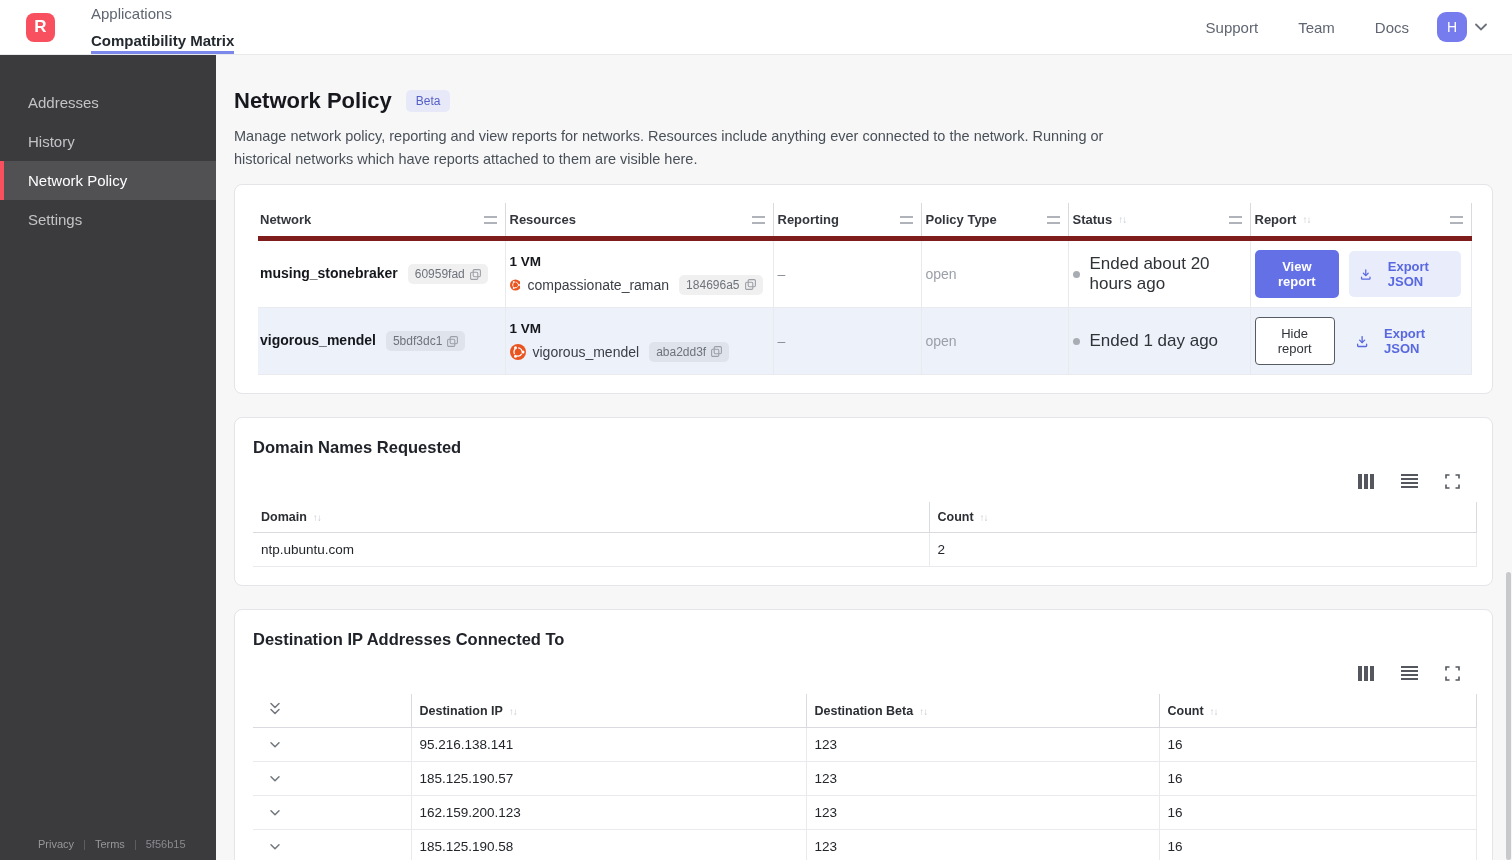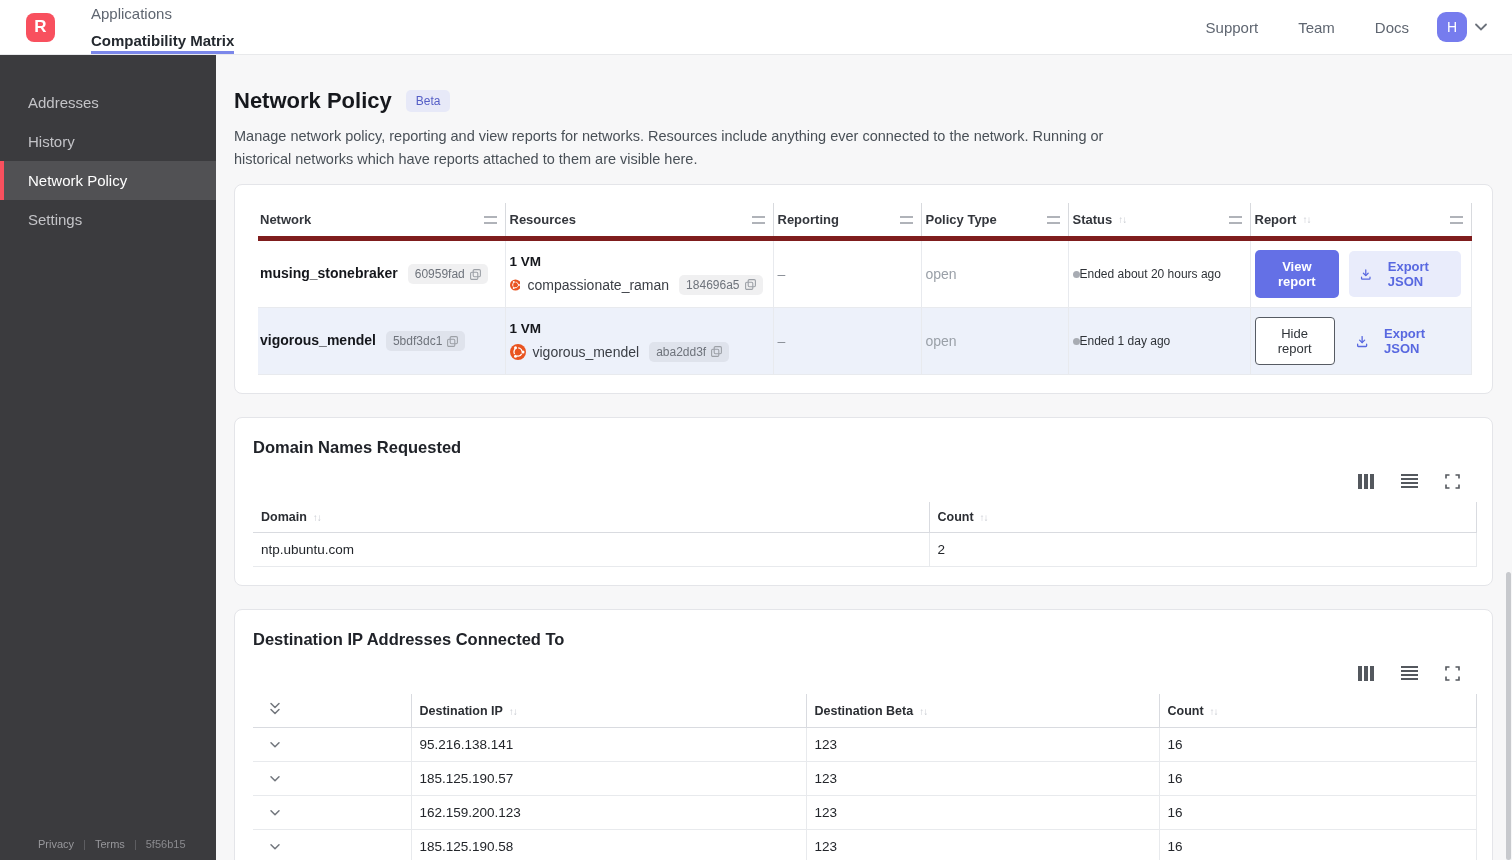--- a/index.html
+++ b/index.html
@@ -94,21 +94,21 @@
   .netname { font-weight:bold; color:#15171c; }
   .pill {
     display:inline-flex; align-items:center; gap:5px;
     background:rgba(60,65,80,0.08); border-radius:5px; padding:3px 7px;
     font-size:12px; color:#6e737b; margin-left:10px; white-space:nowrap;
   }
   .vmline { font-weight:bold; color:#15171c; font-size:13.5px; }
   .resline { display:flex; align-items:center; gap:7px; margin-top:6px; color:#3a3e45; }
   .dim { color:#9aa0a8; }
   .dash { color:#8d929a; }
-  .statuscell { display:flex; align-items:center; font-size:12px; color:#2f3338; }
+  .statuscell { display:flex; align-items:center; gap:10px; font-size:17px; color:#2f3338; }
   .dot { width:7px; height:7px; border-radius:50%; background:#a8acb3; flex:0 0 auto; }
   .repcell { display:flex; align-items:center; gap:10px; }
   .btn-primary {
     background:#6470e6; color:#fff; border:none; border-radius:5px;
     font-size:13px; font-weight:bold; padding:9px 14px; cursor:pointer;
     font-family:inherit;
   }
   .btn-outline {
     background:#fff; color:#2f3338; border:1px solid #565b63; border-radius:4px;
     font-size:13px; padding:8px 12px; cursor:pointer; font-family:inherit;

